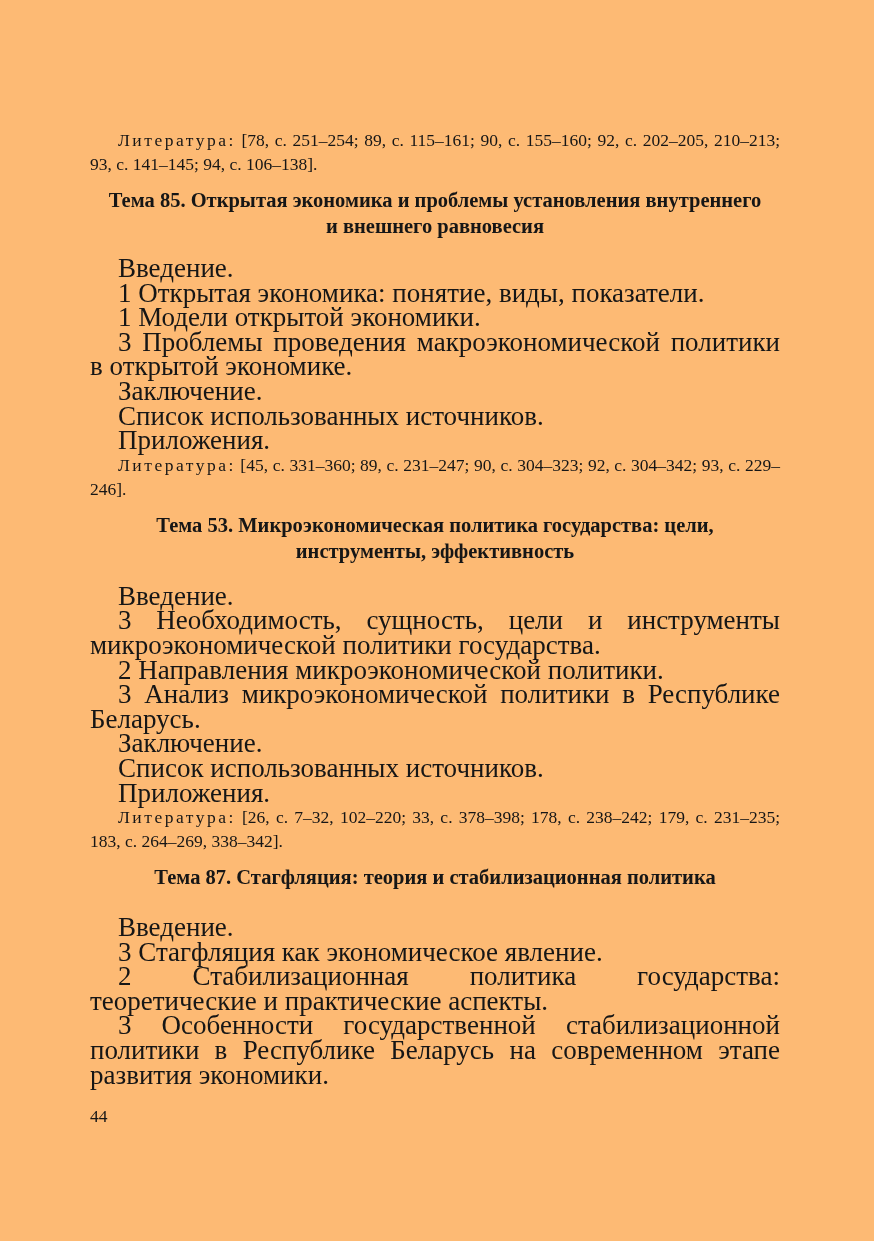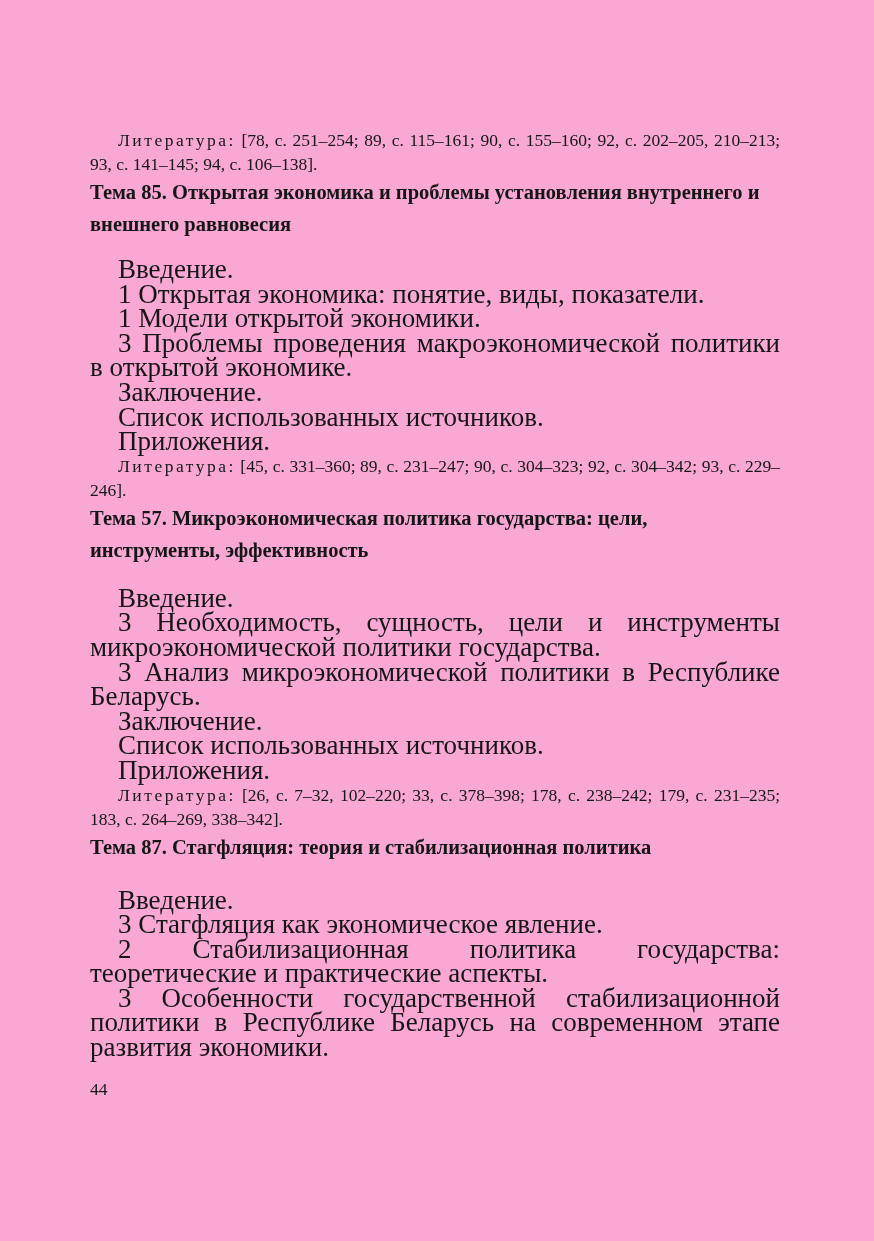--- a/index.html
+++ b/index.html
@@ -6,44 +6,44 @@
   html, body {
     margin: 0;
     padding: 0;
     background: #ffffff;
   }
   .page {
     position: relative;
     width: 874px;
     height: 1241px;
     box-sizing: border-box;
-    background: #f9a8d4;
+    background: #fdba74;
     color: #161616;
     font-family: "Liberation Serif", serif;
     padding: 128px 94px 0 90px;
     overflow: hidden;
   }
   
   p.lit {
     margin: 0;
     font-size: 17.5px;
     line-height: 24px;
     text-align: justify;
     text-indent: 28px;
   }
   .lit-label {
     letter-spacing: 2.5px;
   }
   
   h2.topic-title {
     font-size: 20.5px;
-    line-height: 32px;
+    line-height: 26px;
     font-weight: bold;
-    text-align: left;
-    margin: 0;
+    text-align: center;
+    margin: 11px;
   }
   
   .topic-body p {
     margin: 0;
     font-size: 27px;
     line-height: 24.6px;
     text-align: justify;
     text-indent: 28px;
   }
   
@@ -78,24 +78,25 @@
       <p>3 Проблемы проведения макроэкономической политики в открытой экономике.</p>
       <p>Заключение.</p>
       <p>Список использованных источников.</p>
       <p>Приложения.</p>
     </div>
   </section>
 
   <p class="lit mt-lit2"><span class="lit-label">Литература:</span> <span>[45, с. 331–360; 89, с. 231–247; 90, с. 304–323; 92, с. 304–342; 93, с. 229–246].</span></p>
 
   <section>
-    <h2 class="topic-title mt-h86">Тема 57. Микроэкономическая политика государства: цели, инструменты, эффективность</h2>
+    <h2 class="topic-title mt-h86">Тема 53. Микроэкономическая политика государства: цели, инструменты, эффективность</h2>
     <div class="topic-body mt-b86">
       <p>Введение.</p>
       <p>3 Необходимость, сущность, цели и инструменты микроэкономиче­ской политики государства.</p>
+      <p>2 Направления микроэкономической политики.</p>
       <p>3 Анализ микроэкономической политики в Республике Беларусь.</p>
       <p>Заключение.</p>
       <p>Список использованных источников.</p>
       <p>Приложения.</p>
     </div>
   </section>
 
   <p class="lit mt-lit3"><span class="lit-label">Литература:</span> <span>[26, с. 7–32, 102–220; 33, с. 378–398; 178, с. 238–242; 179, с. 231–235; 183, с. 264–269, 338–342].</span></p>
 
   <section>

